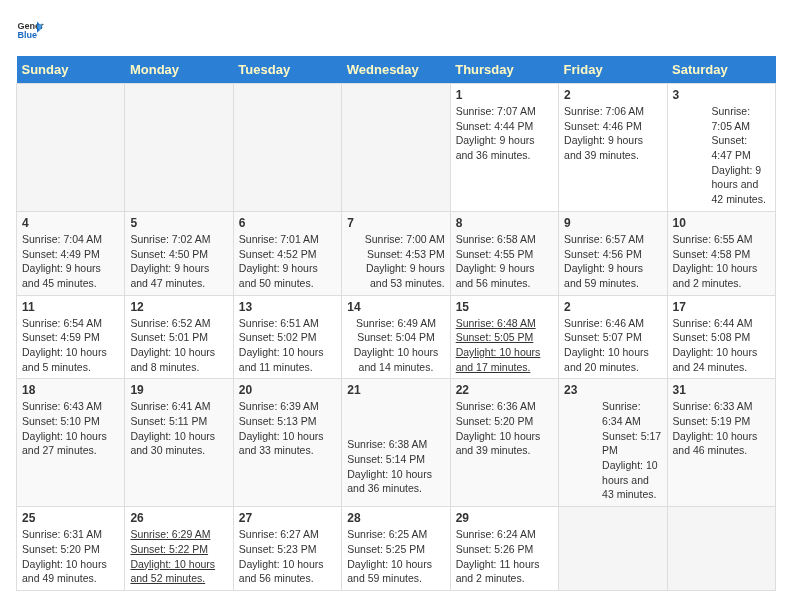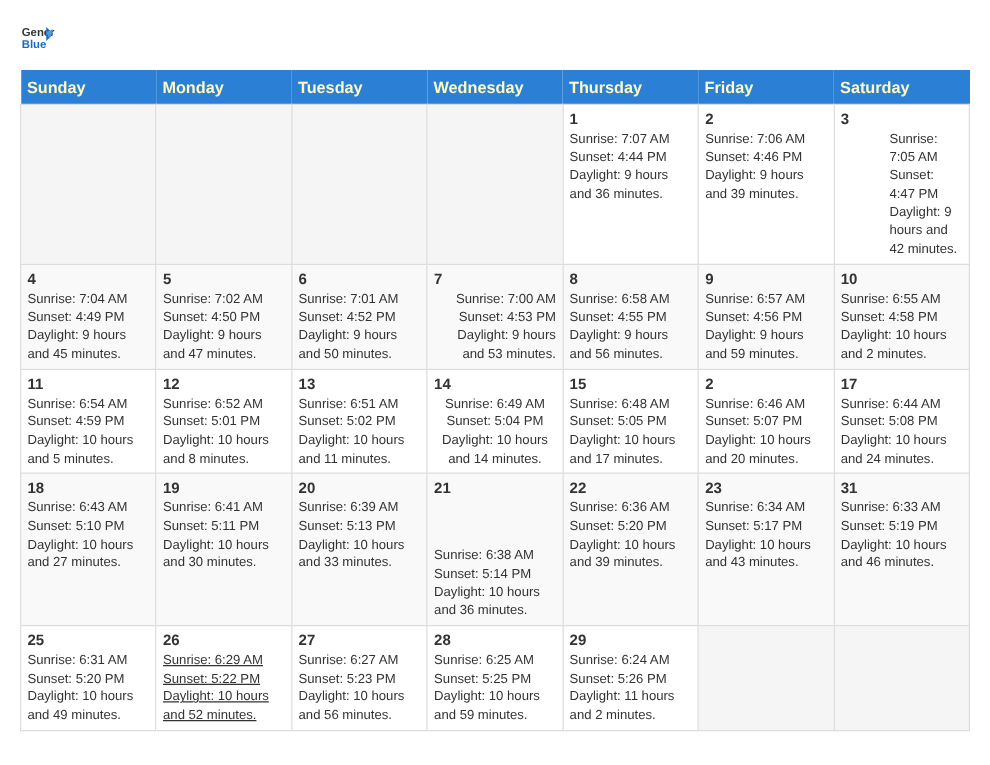--- a/index.html
+++ b/index.html
@@ -196,21 +196,21 @@
 Daylight: 10 hours and 11 minutes.</div>
         </td>
         <td>
           <span class="day-num">14</span>
           <div class="day-info" style="white-space: pre-line; text-align: center;">Sunrise: 6:49 AM
 Sunset: 5:04 PM
 Daylight: 10 hours and 14 minutes.</div>
         </td>
         <td>
           <span class="day-num">15</span>
-          <div class="day-info" style="white-space: pre-line;">Sunrise: 6:48 AM
+          <div class="day-info" style="white-space: pre-line; text-decoration: underline;">Sunrise: 6:48 AM
 Sunset: 5:05 PM
 Daylight: 10 hours and 17 minutes.</div>
         </td>
         <td>
           <span class="day-num">2</span>
           <div class="day-info" style="white-space: pre-line;">Sunrise: 6:46 AM
 Sunset: 5:07 PM
 Daylight: 10 hours and 20 minutes.</div>
         </td>
         <td>
@@ -246,21 +246,21 @@
 Daylight: 10 hours and 36 minutes.</div>
         </td>
         <td>
           <span class="day-num">22</span>
           <div class="day-info" style="white-space: pre-line;">Sunrise: 6:36 AM
 Sunset: 5:20 PM
 Daylight: 10 hours and 39 minutes.</div>
         </td>
         <td>
           <span class="day-num">23</span>
-          <div class="day-info" style="white-space: pre-line;">Sunrise: 6:34 AM
+          <div class="day-info" style="white-space: pre-line; margin-left: 38px;">Sunrise: 6:34 AM
 Sunset: 5:17 PM
 Daylight: 10 hours and 43 minutes.</div>
         </td>
         <td>
           <span class="day-num">31</span>
           <div class="day-info" style="white-space: pre-line;">Sunrise: 6:33 AM
 Sunset: 5:19 PM
 Daylight: 10 hours and 46 minutes.</div>
         </td>
       </tr>

